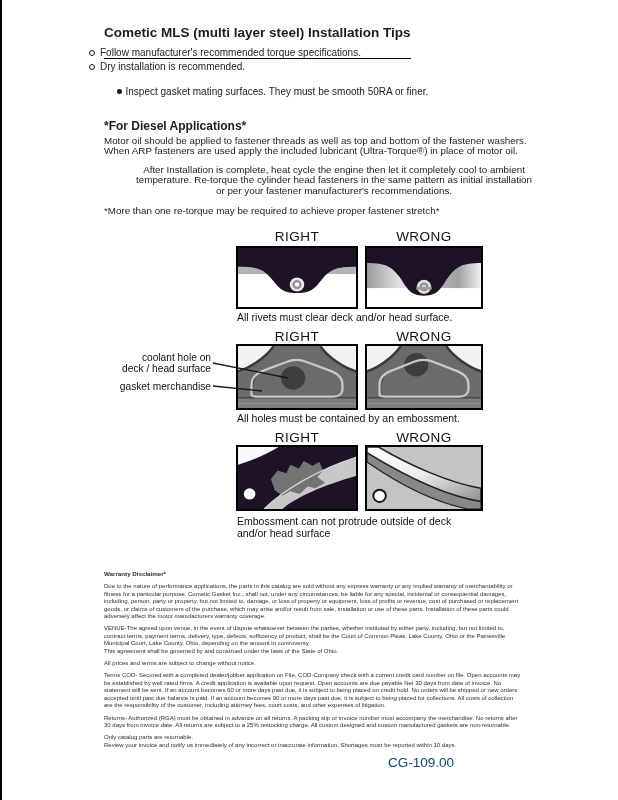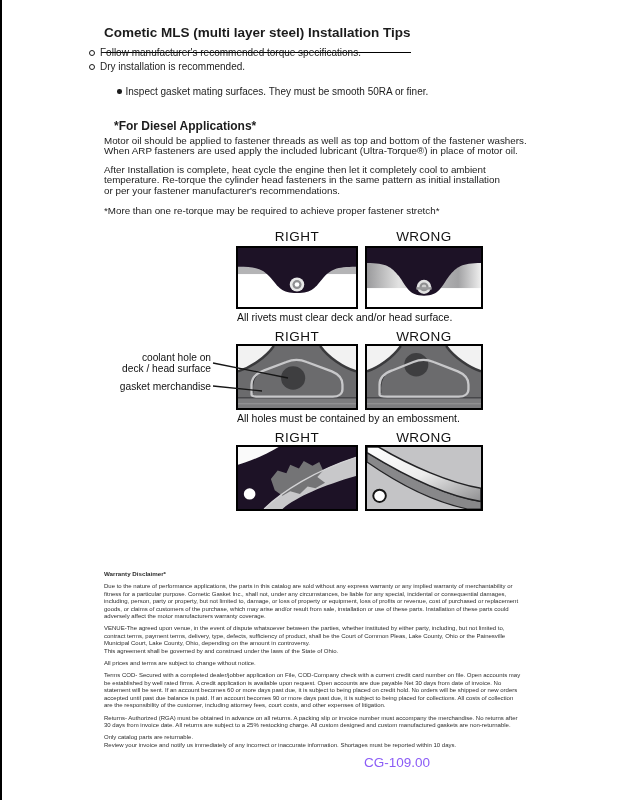--- a/index.html
+++ b/index.html
@@ -5,36 +5,36 @@
   :root{
     --ink:#1d1226; --deck-gray:#b4b4b6; --panel-gray:#6b6b6d; --panel-band:#7c7c7e;
     --emboss-line:#c8c8ca; --hole-dark:#3e3e40; --text:#1c1c1c; --page-bg:#ffffff;
   }
   html,body{margin:0;padding:0;background:#fff;}
   .page{position:relative;width:618px;height:800px;background:var(--page-bg);
         font-family:"Liberation Sans", sans-serif;color:var(--text);overflow:hidden;}
   .edge-strip{position:absolute;left:0;top:0;width:2px;height:800px;background:#000;}
   .abs{position:absolute;}
   .title{left:104px;top:25px;font-size:13.5px;font-weight:bold;letter-spacing:0;
-         border-bottom:1.5px solid #000;padding-bottom:12px;white-space:nowrap;}
+         border-bottom:1.5px solid #000;padding-bottom:18px;white-space:nowrap;}
   .tip-row{display:flex;align-items:flex-start;font-size:10px;line-height:11px;white-space:nowrap;}
   .o-dot{width:4px;height:4px;border:1px solid #1c1c1c;border-radius:50%;margin:3px 5px 0 0;flex:0 0 auto;}
   .f-dot{width:4.5px;height:4.5px;background:#1c1c1c;border-radius:50%;margin:3px 4px 0 0;flex:0 0 auto;}
-  .diesel-head{left:104px;top:119px;font-size:12px;font-weight:bold;margin-left:10px;}
+  .diesel-head{left:104px;top:119px;font-size:12px;font-weight:bold;}
   .para{left:104px;width:460px;font-size:9.8px;line-height:10.3px;white-space:pre-line;}
   .rw-label{font-size:13.5px;color:#111;text-align:center;letter-spacing:0.5px;}
   .dbox{box-sizing:border-box;border:2px solid #000;background:#fff;overflow:hidden;}
   .dbox svg{display:block;width:100%;height:100%;}
   .caption{font-size:10.5px;line-height:12px;white-space:pre-line;color:#111;}
   .callout{width:123px;text-align:right;font-size:10.2px;line-height:11px;white-space:pre-line;color:#111;}
   .pointer-svg{pointer-events:none;z-index:6;}
   .legal{left:104px;top:570px;width:424px;font-size:6px;line-height:7.4px;color:#2d2d2d;}
   .legal h3{font-size:6.2px;margin:0 0 6px 0;font-weight:bold;}
   .legal p{margin:0 0 5px 0;white-space:pre-line;}
-  .footer-code{left:364px;top:755px;font-size:13.5px;color:#8b5cf6;}
+  .footer-code{left:388px;top:755px;font-size:13.5px;color:#0c4a6e;}
   .ink{fill:var(--ink);}
 </style>
 </head>
 <body>
 
 <div class="page">
   <div class="edge-strip"></div>
 
   <div class="abs title">Cometic MLS (multi layer steel) Installation Tips</div>
 
@@ -47,21 +47,21 @@
     <span>Dry installation is recommended.</span>
   </div>
   <div class="abs tip-row" style="left:117px;top:86px;text-align:center;">
     <span class="f-dot"></span>
     <span>Inspect gasket mating surfaces.  They must be smooth 50RA or finer.</span>
   </div>
 
   <div class="abs diesel-head">*For Diesel Applications*</div>
   <div class="abs para" style="top:136px;">Motor oil should be applied to fastener threads as well as top and bottom of the fastener washers.
 When ARP fasteners are used apply the included lubricant (Ultra-Torque®) in place of motor oil.</div>
-  <div class="abs para" style="top:165px;">After Installation is complete, heat cycle the engine then let it completely cool to ambient
+  <div class="abs para" style="top:165px;text-align:center;">After Installation is complete, heat cycle the engine then let it completely cool to ambient
 temperature. Re-torque the cylinder head fasteners in the same pattern as initial installation
 or per your fastener manufacturer's recommendations.</div>
   <div class="abs para" style="top:206px;">*More than one re-torque may be required to achieve proper fastener stretch*</div>
 
   <div class="abs rw-label" style="left:236px;top:229px;width:122px;">RIGHT</div>
   <div class="abs rw-label" style="left:365px;top:229px;width:118px;">WRONG</div>
 
   <div class="abs dbox" style="left:236px;top:246px;width:122px;height:63px;">
     <svg viewBox="0 0 122 63" preserveAspectRatio="none">
       <rect width="122" height="63" fill="#fff"></rect>
@@ -162,20 +162,22 @@
             <stop offset="0.5" stop-color="#ececec"></stop>
           <stop offset="1" stop-color="#8f8f91"></stop>
         </linearGradient>
       </defs>
       <rect width="118" height="66" fill="#c4c4c6"></rect>
       <path d="M0,6 C38,30 80,52 118,58 L118,66 H104 C66,58 28,36 0,16 Z" fill="#88888a" stroke="#222224" stroke-width="1.2"></path>
       <path d="M12,0 C45,20 85,38 118,44 L118,58 C80,52 38,30 0,6 L0,0 Z" fill="url(#g3)" stroke="#222224" stroke-width="1.6"></path>
       <circle cx="13" cy="52" r="6.5" fill="#ffffff" stroke="#161616" stroke-width="2"></circle>
     </svg>
   </div>
+  <div class="abs caption" style="left:237px;top:515px;">Embossment can not protrude outside of deck
+and/or head surface</div>
 
   <div class="abs legal">
     <h3>Warranty Disclaimer*</h3>
     <p>Due to the nature of performance applications, the parts in this catalog are sold without any express warranty or any implied warranty of merchantability or
 fitness for a particular purpose.  Cometic Gasket Inc., shall not, under any circumstances, be liable for any special, incidental or consequential damages,
 including, person, party or property, but not limited to, damage, or loss of property or equipment, loss of profits or revenue, cost of purchased or replacement
 goods, or claims of customers of the purchase, which may arise and/or result from sale, installation or use of these parts.  Installation of these parts could
 adversely affect the motor manufacturers warranty coverage.</p>
     <p>VENUE-The agreed upon venue, in the event of dispute whatsoever between the parties, whether instituted by either party, including, but not limited to,
 contract terms, payment terms, delivery, type, defects, sufficiency of product, shall be the Court of Common Pleas, Lake County, Ohio or the Painesville

